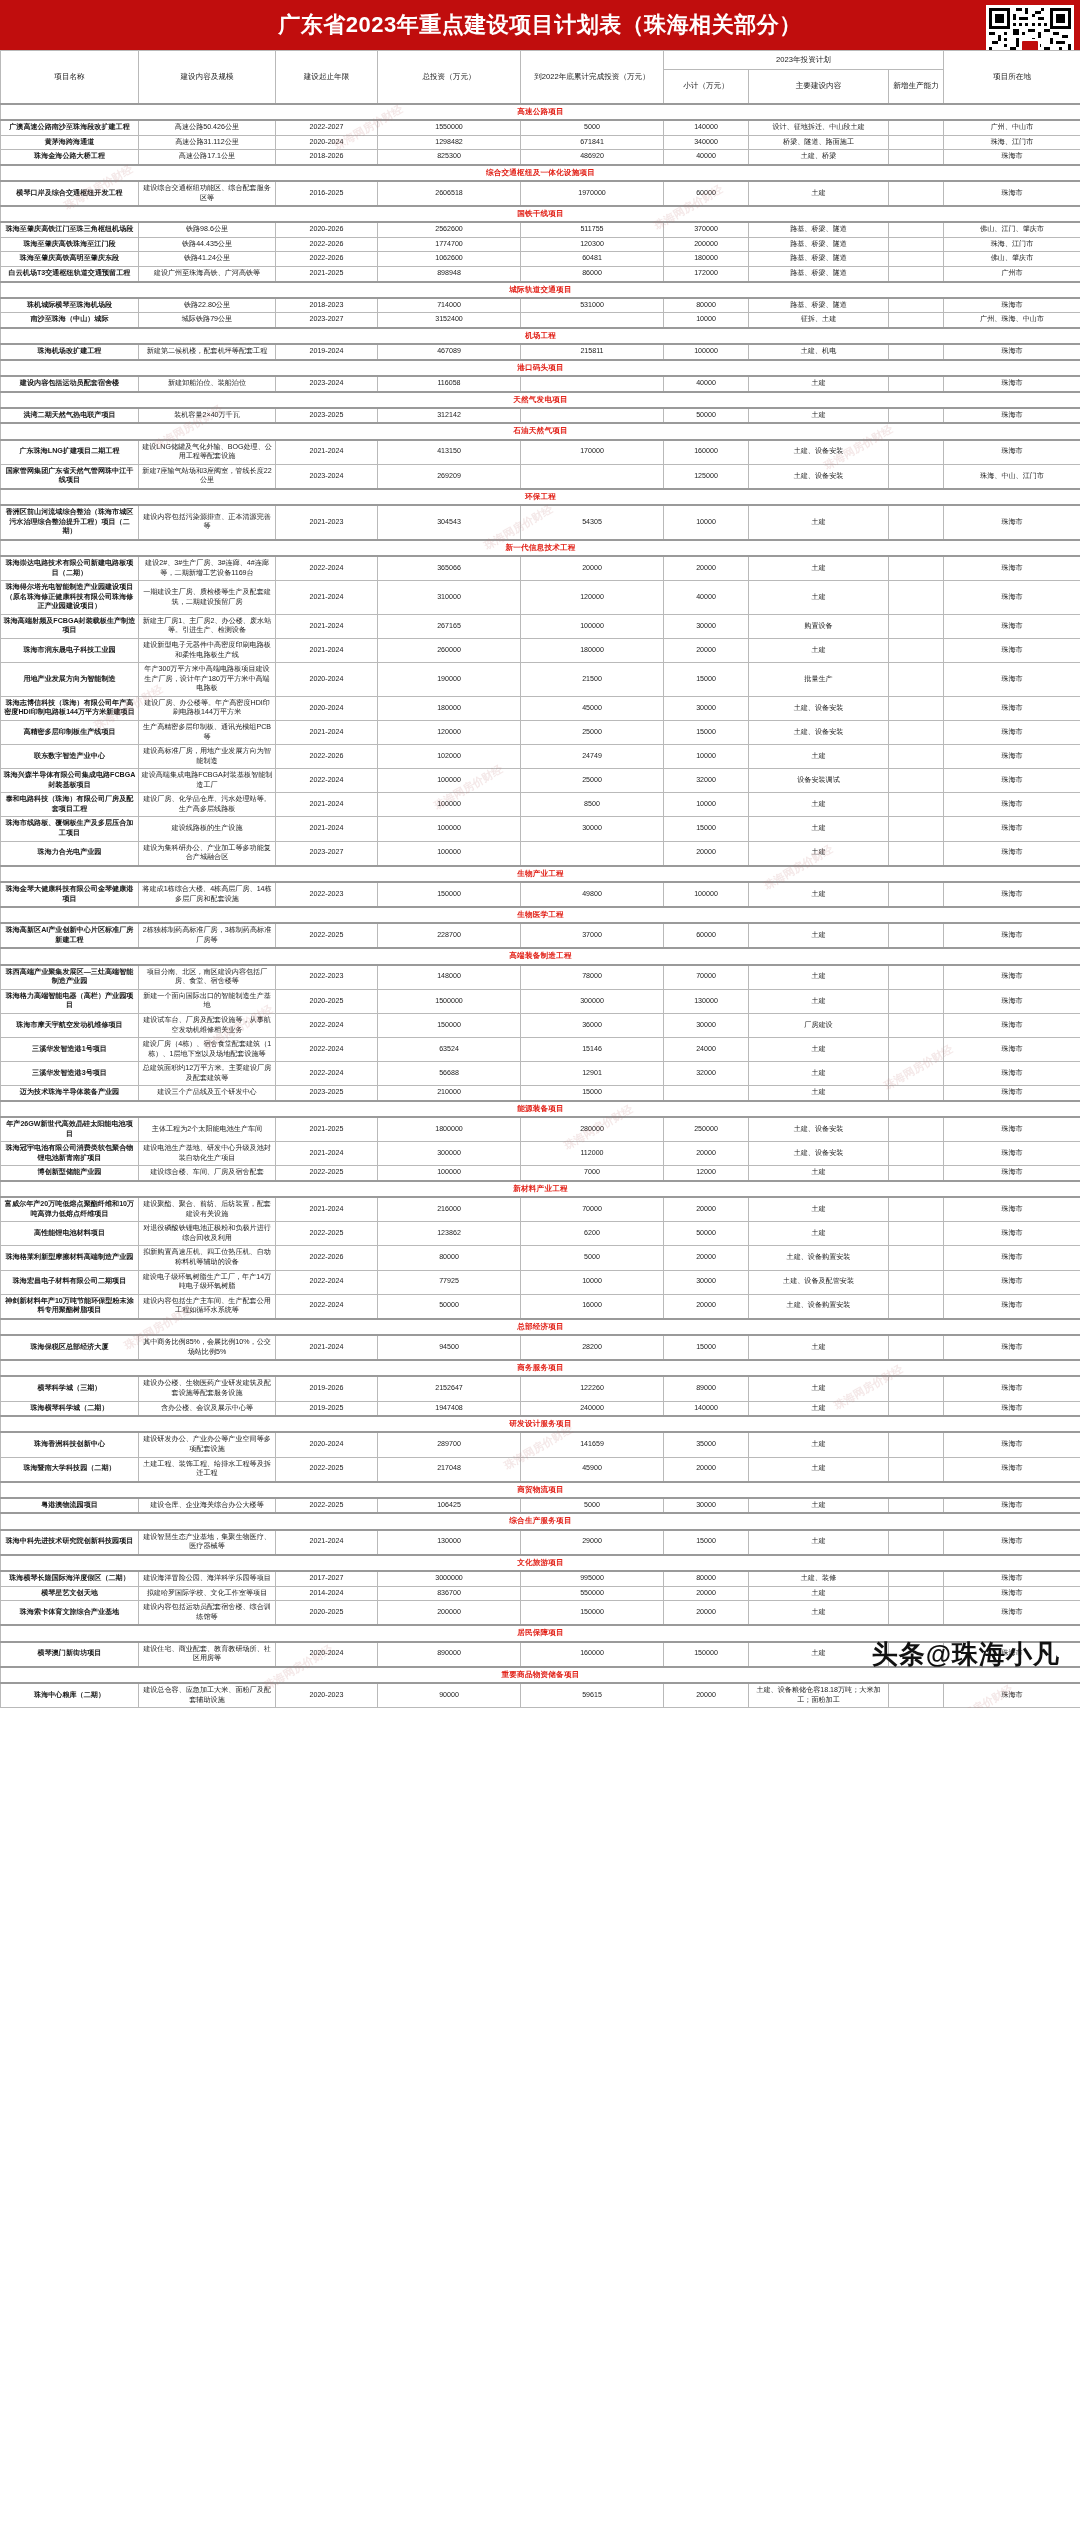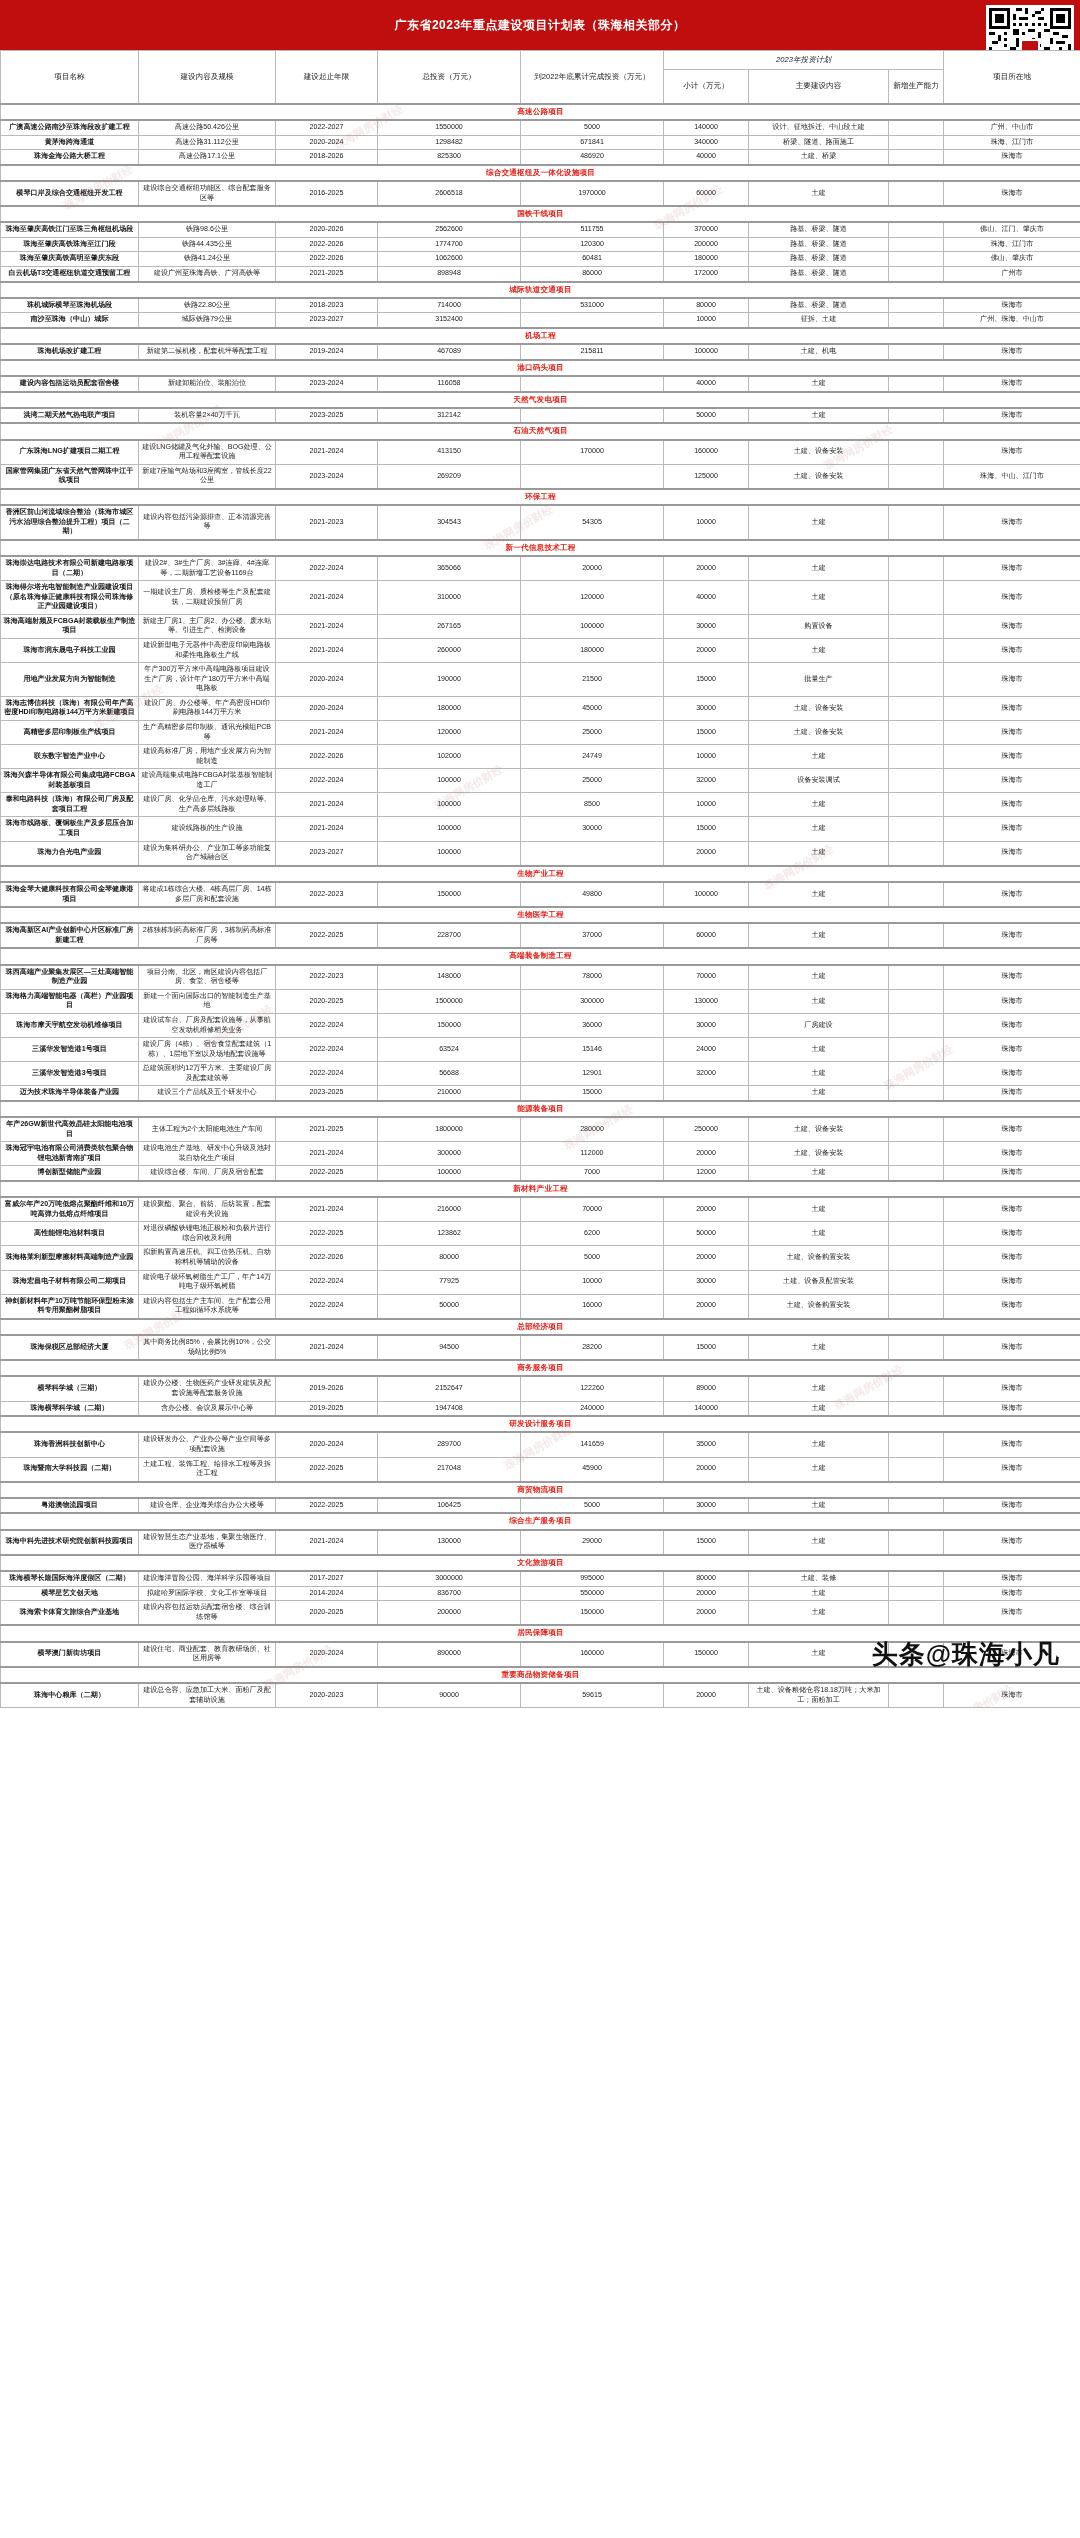--- a/index.html
+++ b/index.html
@@ -17,21 +17,21 @@
     position:relative;
     background:#c00d0d;
     height:50px;
     display:flex;
     align-items:center;
     justify-content:center;
     overflow:hidden;
   }
   .banner-title {
     color:#ffffff;
-    font-size:12px;
+    font-size:22px;
     font-weight:bold;
     letter-spacing:0.5px;
     text-align:center;
     white-space:nowrap;
   }
   .qr {
     position:absolute;
     top:3px; right:4px;
     width:92px; height:92px;
     background:#ffffff;
@@ -66,21 +66,21 @@
     word-break:break-all;
     color:#1a1a1a;
     background:#ffffff;
   }
   table.plan th {
     font-weight:normal;
     font-size:7.6px;
     padding:4px 2px;
   }
   thead tr th { height:34px; }
-  .hdr-top { height:14px;font-style:italic; }
+  .hdr-top { height:14px; }
 
   
   tr.group td {
     color:#e2231a;
     font-weight:bold;
     font-size:7.6px;
     height:15px;
     padding:2px 12px;
     letter-spacing:0.2px;
   }

